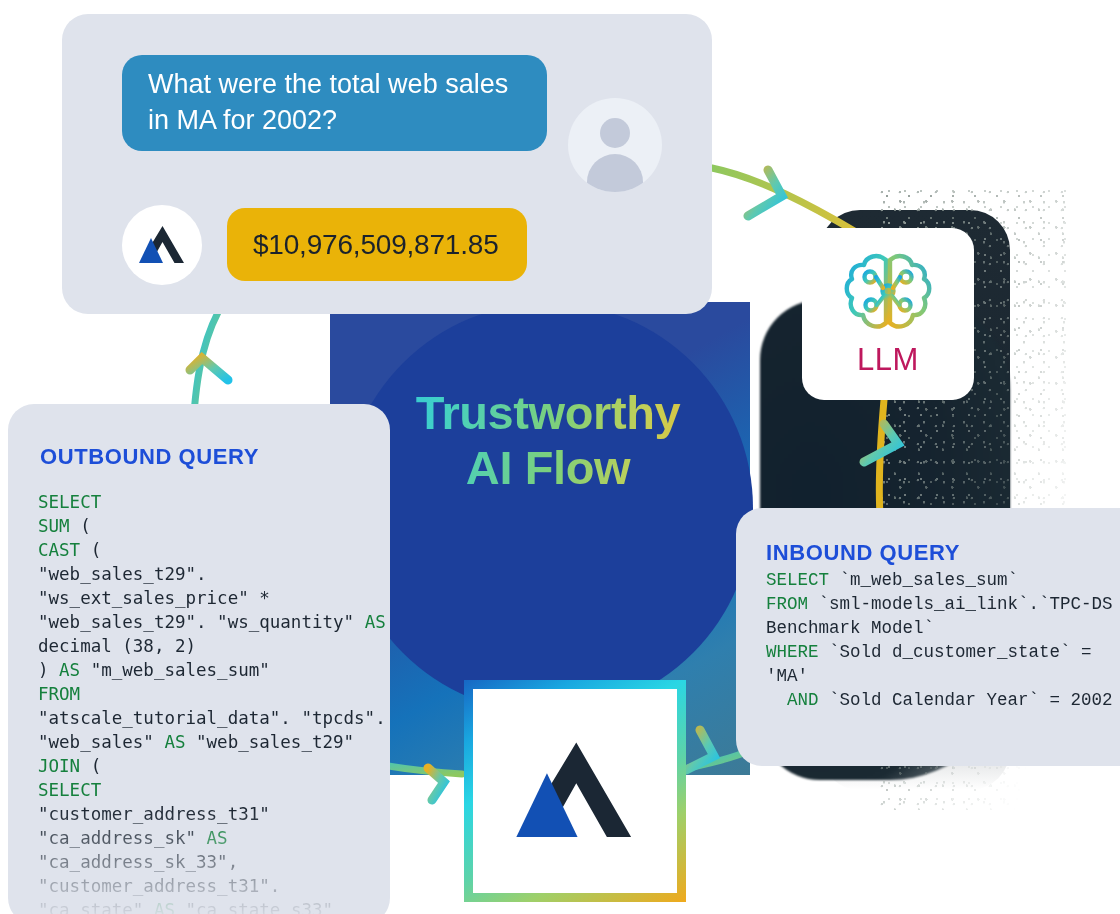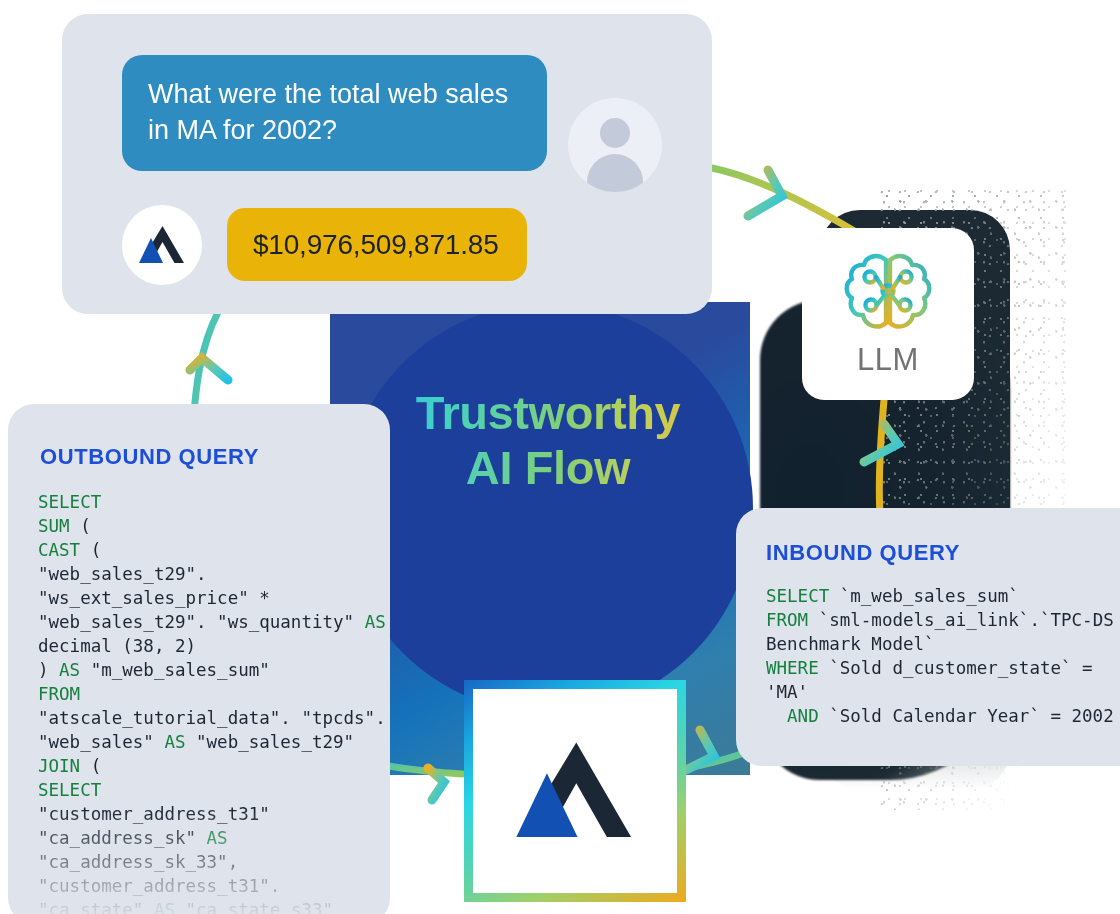--- a/index.html
+++ b/index.html
@@ -66,21 +66,21 @@
   }
 
   
   .card{position:absolute;background:#dfe3ec;border-radius:26px;z-index:7;}
 
   
   #chat-card{left:62px;top:14px;width:650px;height:300px;}
   .bubble{
     position:absolute;left:60px;top:41px;width:425px;
     background:#2e8cc0;color:#fff;border-radius:20px;
-    padding:22px 26px;box-sizing:border-box;
+    padding:12px 26px;box-sizing:border-box;
     font-size:27px;line-height:1.33;font-weight:400;
   }
   .avatar{
     position:absolute;left:506px;top:84px;width:94px;height:94px;border-radius:50%;
     background:#ecf0f6;overflow:hidden;
   }
   .av-head{position:absolute;left:32px;top:20px;width:30px;height:30px;border-radius:50%;background:#c3cada;}
   .av-body{position:absolute;left:19px;top:56px;width:56px;height:52px;border-radius:28px 28px 0 0;background:#c3cada;}
 
   .logo-chip{
@@ -105,33 +105,33 @@
   }
   #outbound-card .card-title{position:absolute;left:32px;top:40px;}
   #inbound-card  .card-title{position:absolute;left:30px;top:32px;}
 
   .sql{
     font-family:"DejaVu Sans Mono","Liberation Mono",monospace;
     font-size:17.5px;line-height:24px;color:#1d2733;white-space:pre;
   }
   .kw{color:#15803d;}
   #outbound-sql{position:absolute;left:30px;top:86px;width:360px;}
-  #inbound-sql{position:absolute;left:30px;top:76px;width:350px;}
+  #inbound-sql{position:absolute;left:30px;top:60px;width:350px;font-family:Liberation Mono, monospace;}
   .fade-mask{
     -webkit-mask-image:linear-gradient(180deg,#000 0%,#000 74%,rgba(0,0,0,.45) 88%,rgba(0,0,0,0) 100%);
             mask-image:linear-gradient(180deg,#000 0%,#000 74%,rgba(0,0,0,.45) 88%,rgba(0,0,0,0) 100%);
   }
 
   
   #llm-card{
     position:absolute;left:802px;top:228px;width:172px;height:172px;
     background:#fff;border-radius:22px;z-index:8;
     display:flex;flex-direction:column;align-items:center;justify-content:center;
   }
-  #llm-card .llm-label{font-size:31px;color:#737373;font-weight:400;margin-top:6px;letter-spacing:.5px;}
+  #llm-card .llm-label{font-size:31px;color:#be185d;font-weight:400;margin-top:6px;letter-spacing:.5px;}
 
   
   #logo-card{
     position:absolute;left:464px;top:680px;width:222px;height:222px;z-index:8;
     padding:9px;box-sizing:border-box;
     background:linear-gradient(150deg,#1767c4 0%,#19a7e0 18%,#2ad6e4 36%,#5ed3a8 58%,#9ed06a 74%,#f0a91c 100%);
   }
   #logo-card .inner{width:100%;height:100%;background:#fff;display:flex;align-items:center;justify-content:center;}
 </style>
 </head>

